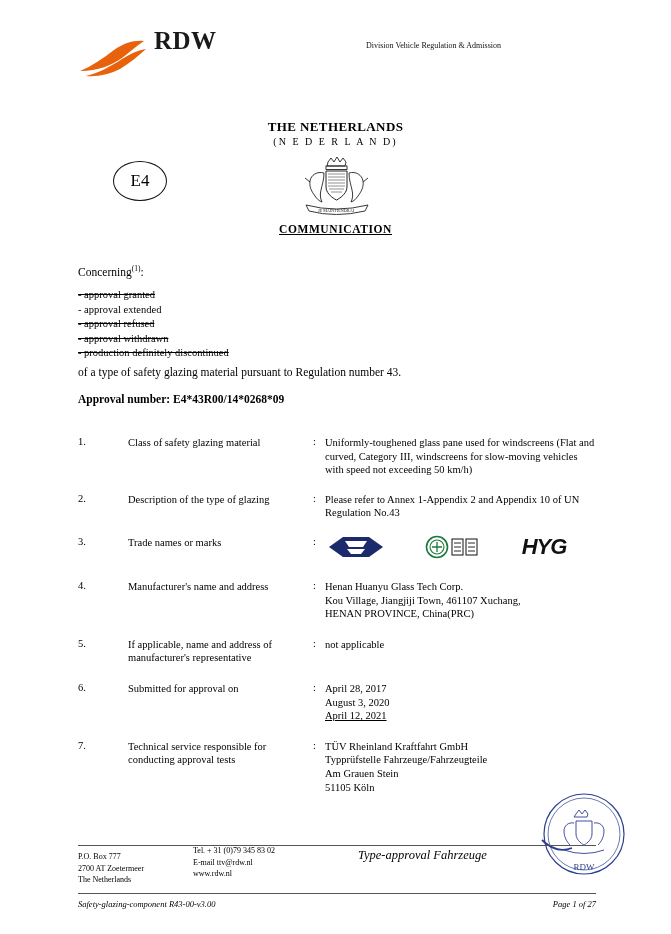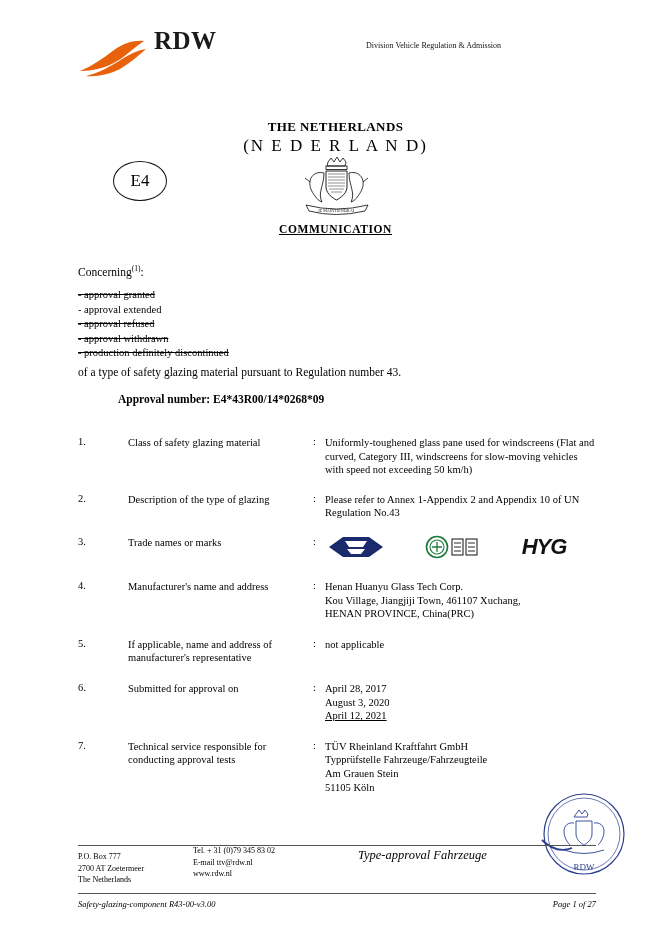--- a/index.html
+++ b/index.html
@@ -68,21 +68,21 @@
     font-weight: bold;
     font-size: 13px;
     letter-spacing: 0.4px;
   }
   .country-nl {
     position: absolute;
     top: 136px;
     left: 0;
     width: 671px;
     text-align: center;
-    font-size: 17px;
+    font-size: 10px;
     letter-spacing: 2px;
   }
   .e-mark {
     position: absolute;
     left: 113px;
     top: 161px;
     width: 54px;
     height: 40px;
     border: 1.3px solid #111;
     border-radius: 50%;
@@ -135,21 +135,20 @@
     left: 78px;
     top: 366px;
     font-size: 11.5px;
   }
   .approval-number {
     position: absolute;
     left: 78px;
     top: 393px;
     font-size: 11.5px;
     font-weight: bold;
-    margin-left: 40px;
   }
 
   
   .rows {
     position: absolute;
     left: 78px;
     top: 436px;
     width: 520px;
     font-size: 10.5px;
   }

